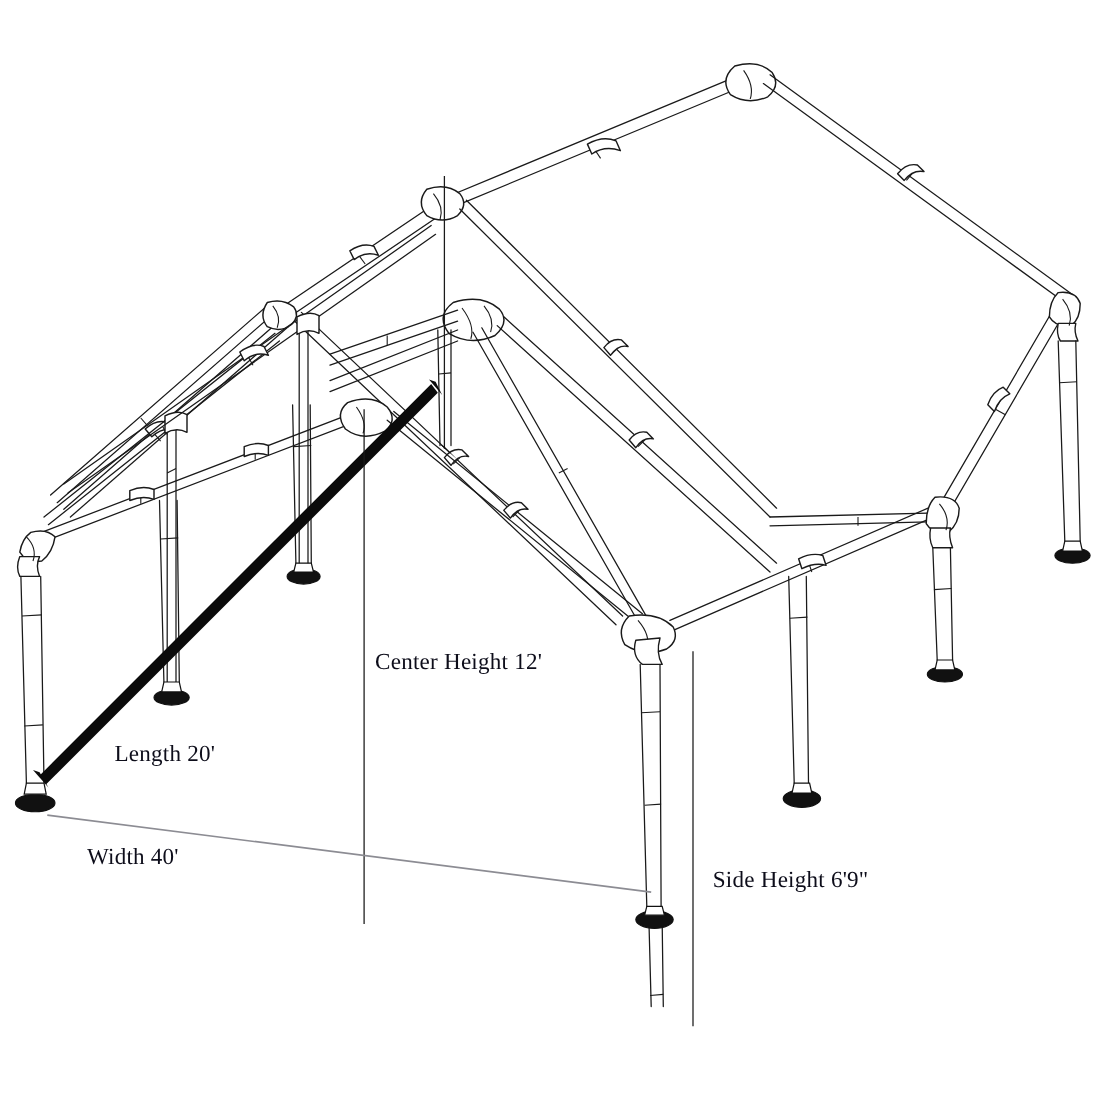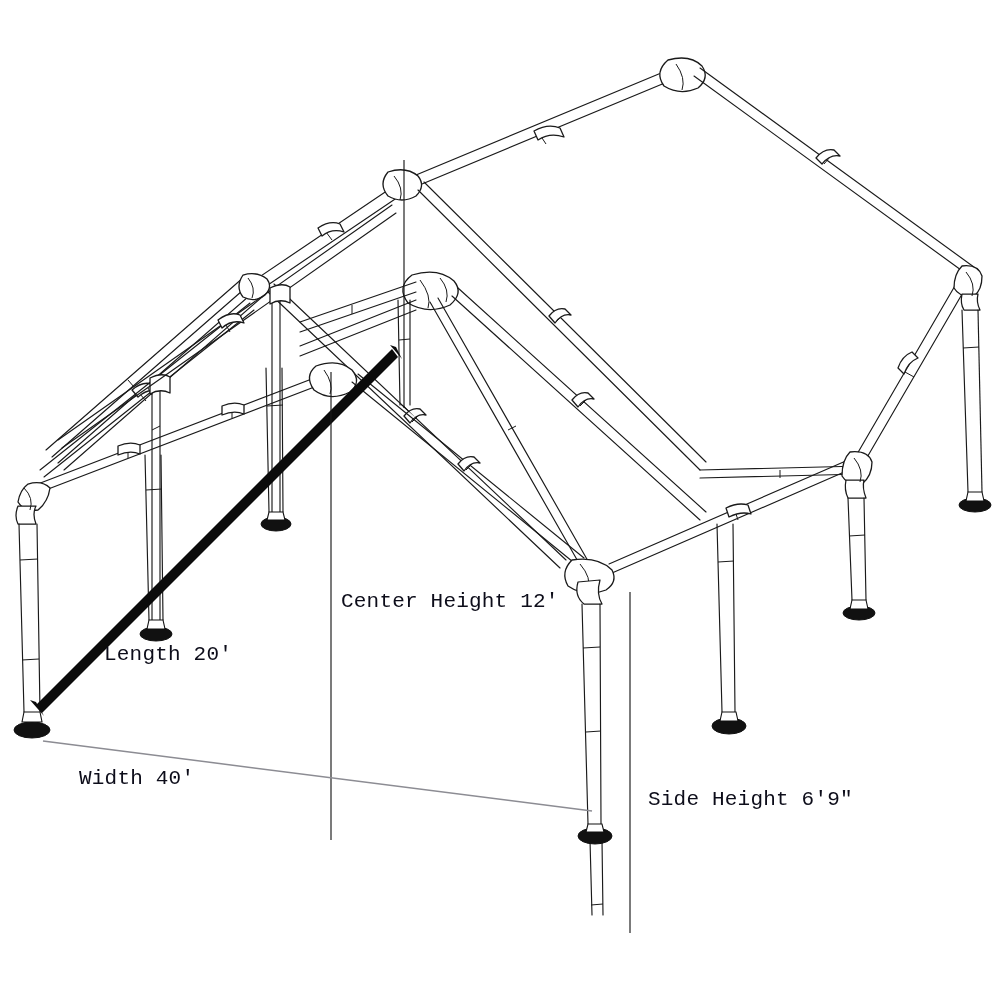--- a/index.html
+++ b/index.html
@@ -69,28 +69,28 @@
     stroke-width: 1.15;
   }
   .dim-line-faint {
     fill: none;
     stroke: #8c8c93;
     stroke-width: 1.5;
   }
   .label {
     position: absolute;
     color: #0d0d1a;
-    font-family: Liberation Mono, monospace;
+    font-family: Liberation Serif, serif;
     font-size: 21px;
     letter-spacing: 0.2px;
     white-space: nowrap;
     line-height: 1;
   }
   #label-center-height { left: 341px; top: 591px; }
-  #label-length        { left: 104px; top: 644px; text-align: right; }
+  #label-length        { left: 104px; top: 675px; text-align: right; }
   #label-width         { left: 79px;  top: 768px; }
   #label-side-height   { left: 648px; top: 789px; }
 </style>
 </head>
 <body>
 
 <div id="stage">
 
   <svg class="frame" viewBox="0 0 1000 1000">
 

